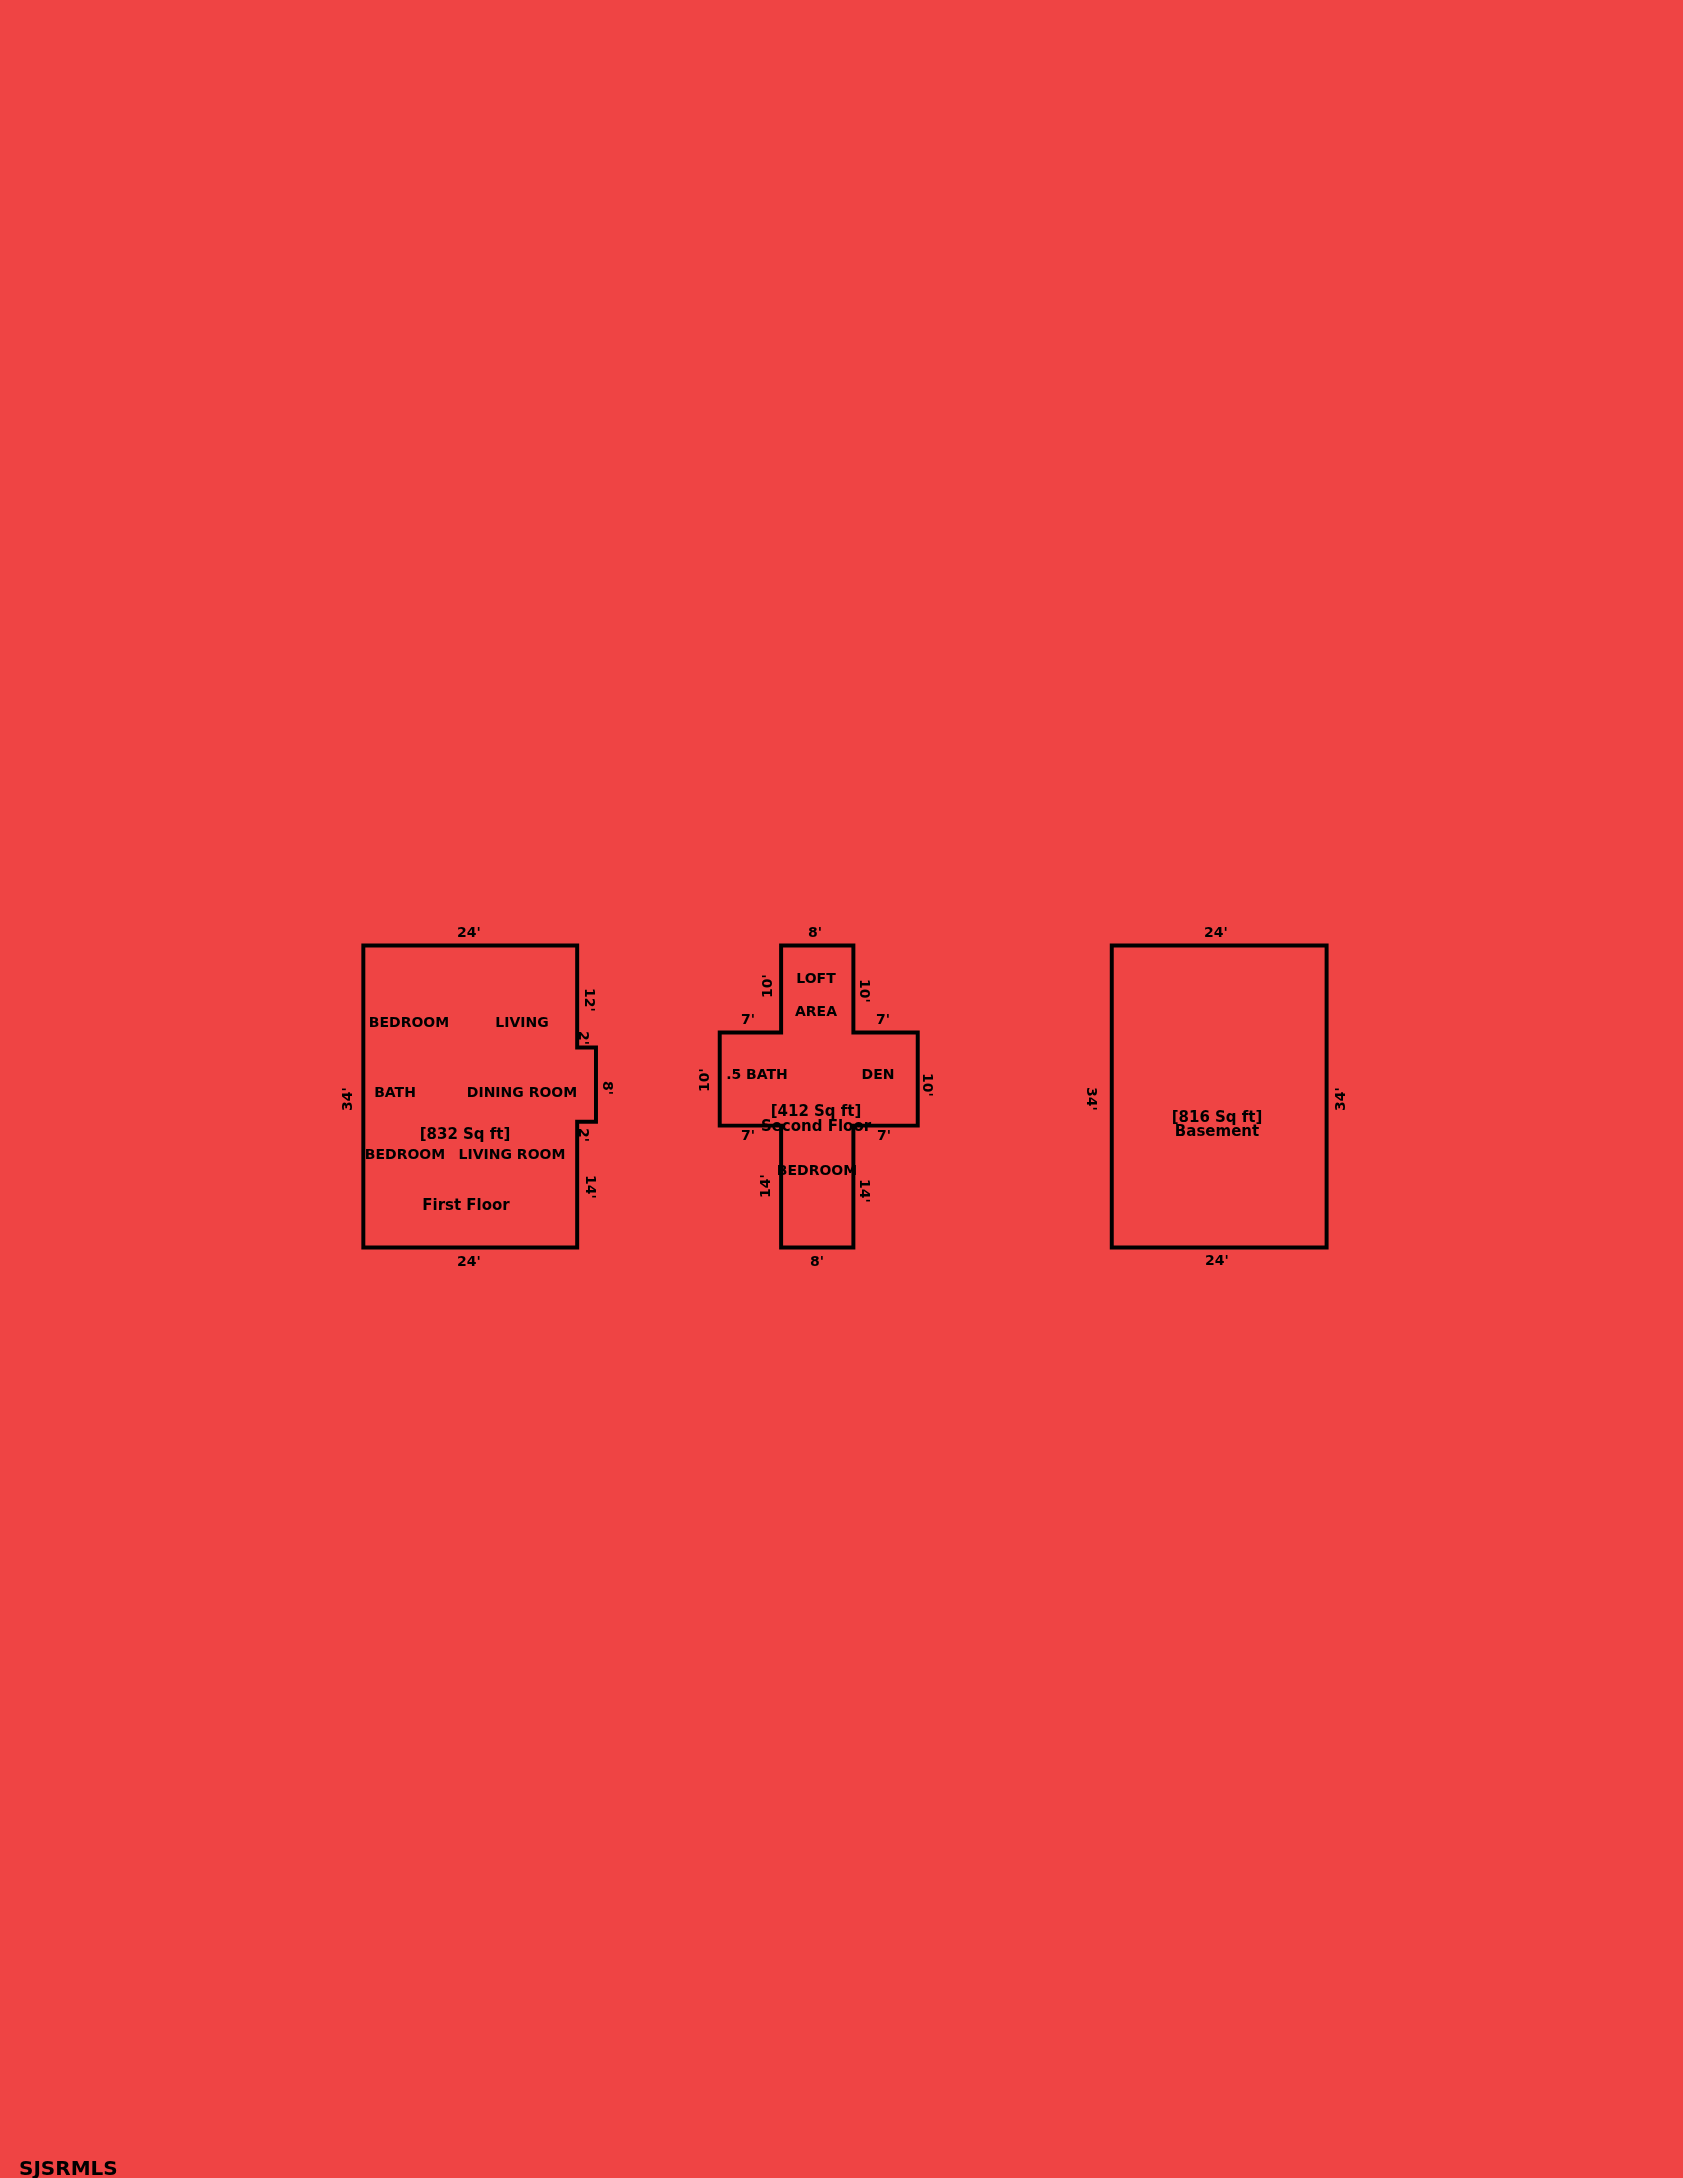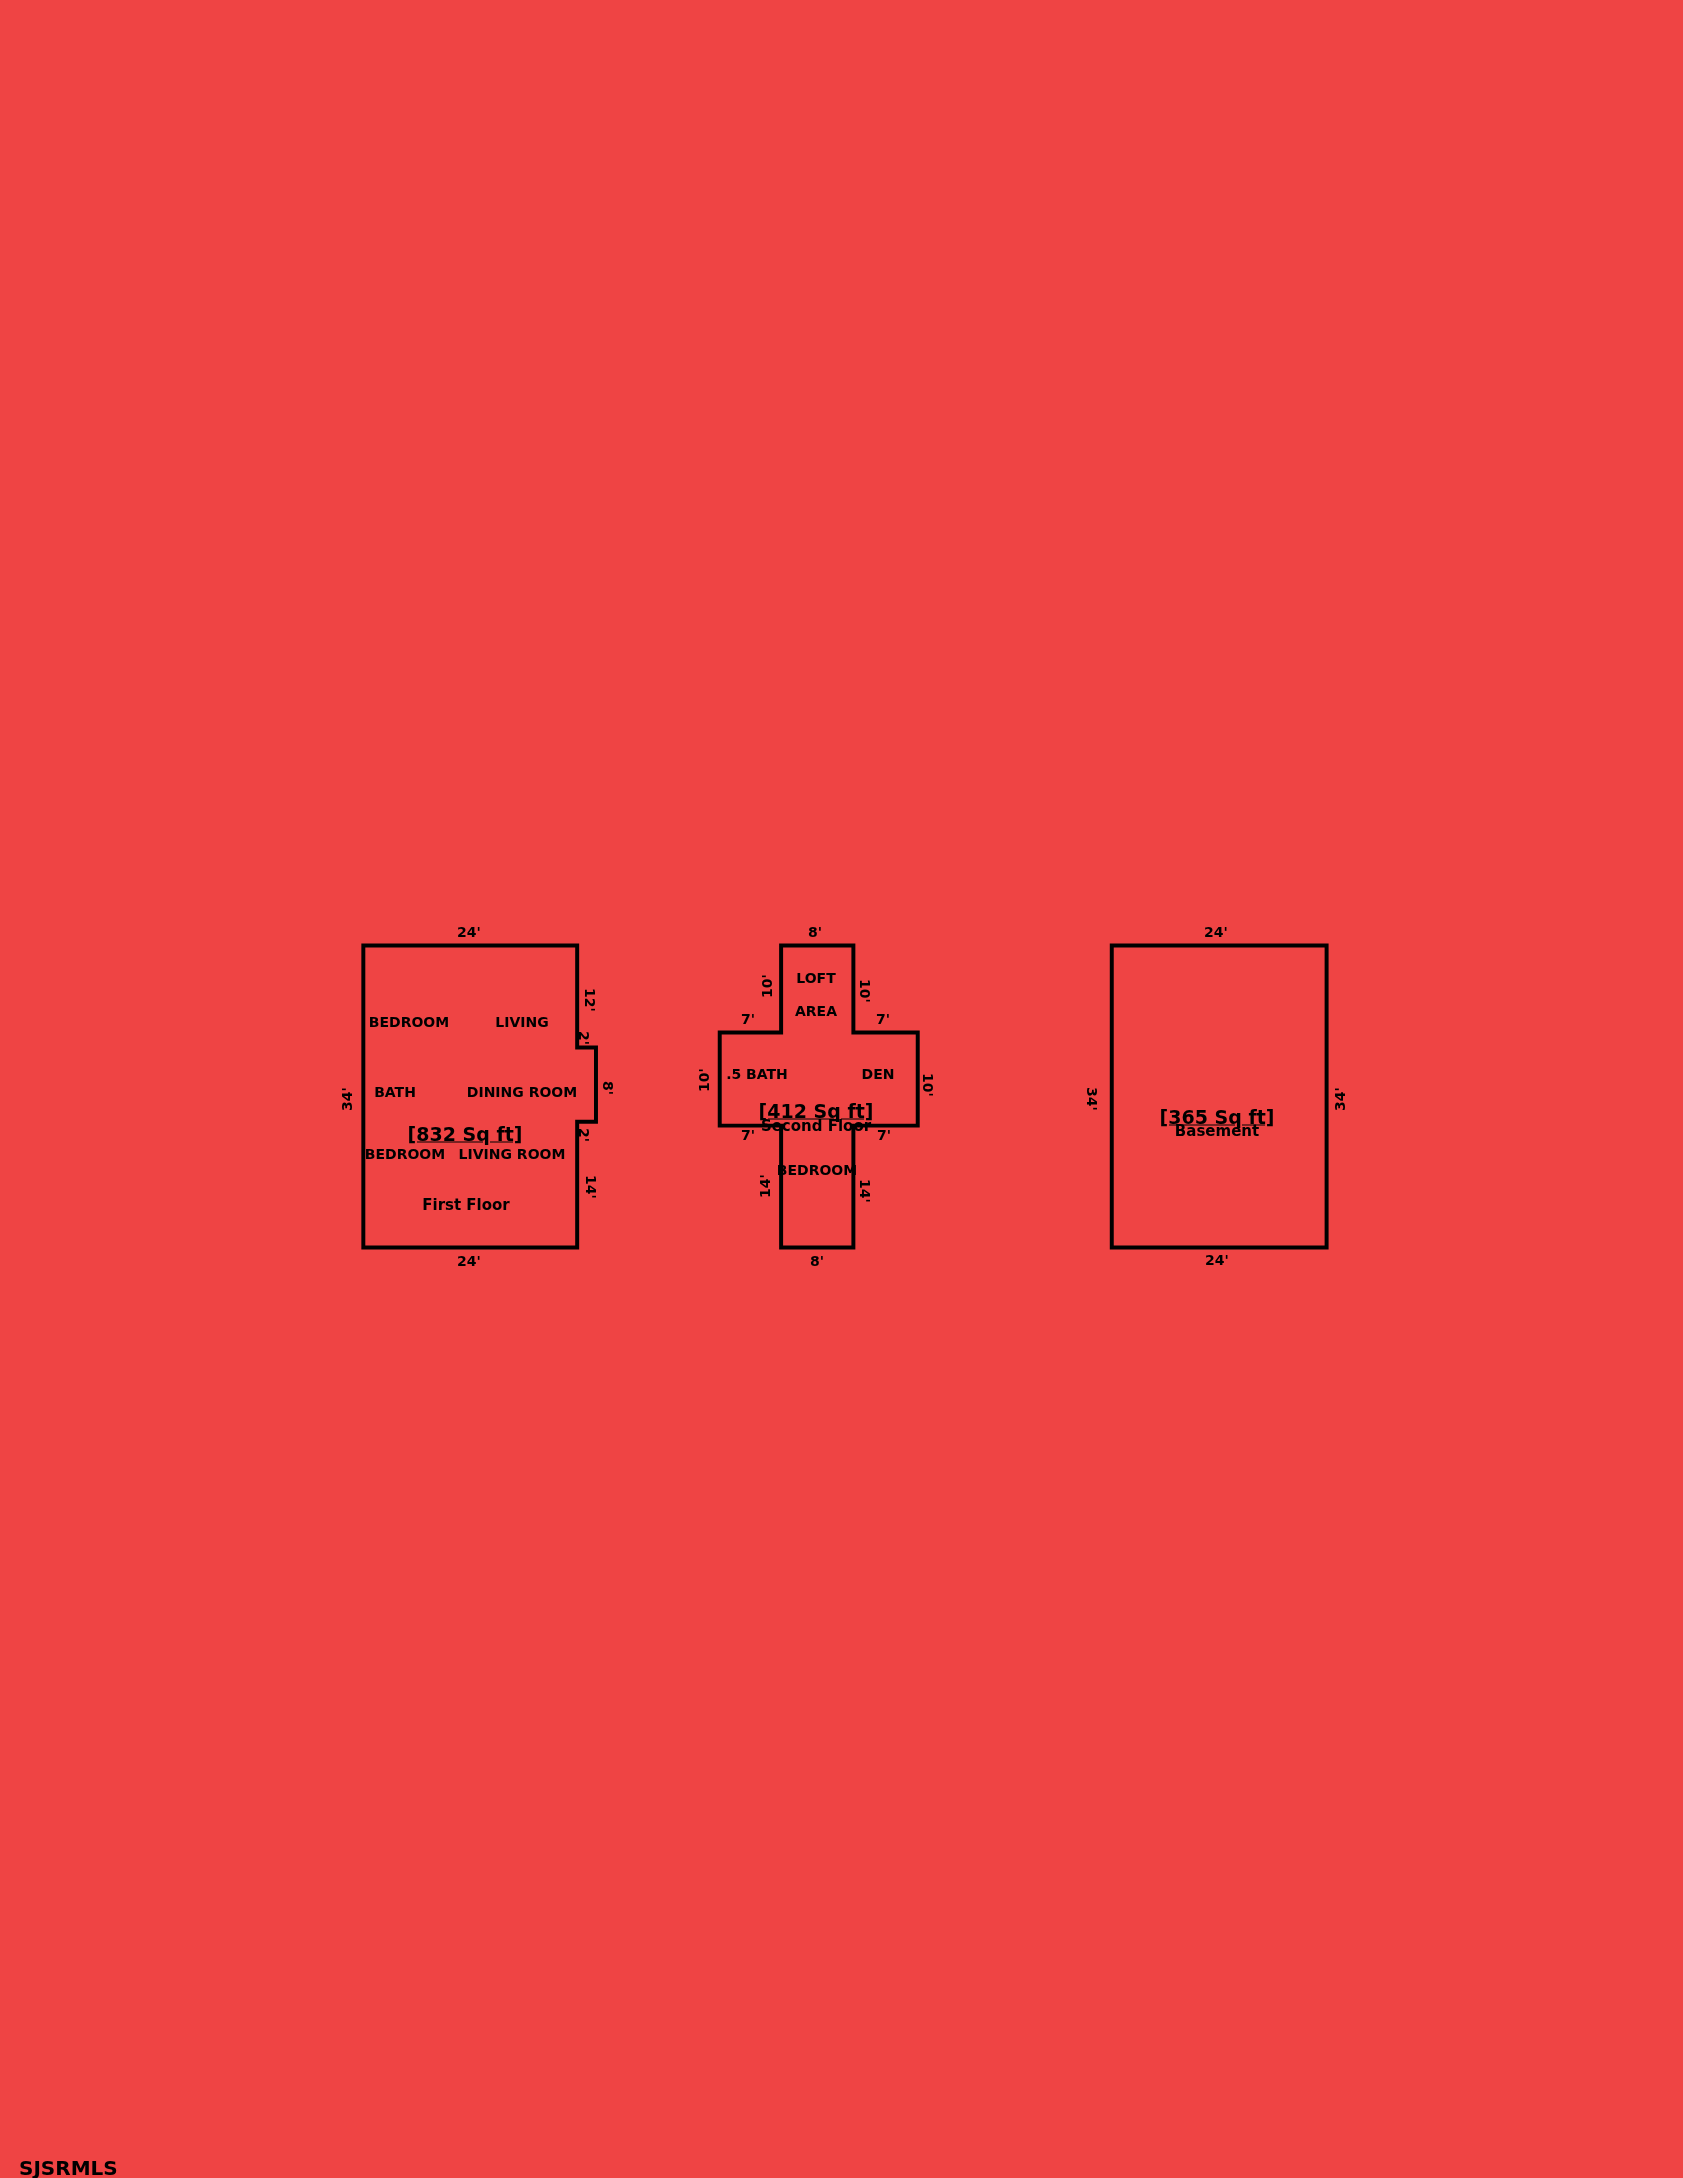--- a/index.html
+++ b/index.html
@@ -2,21 +2,21 @@
 <html><head>
 <meta charset="utf-8">
 <style>
   html,body{margin:0;padding:0;background:#fff;}
   .page{position:relative;width:1683px;height:2178px;background:#ef4444;overflow:hidden;
         font-family:"DejaVu Sans",sans-serif;color:#000;}
   svg.walls{position:absolute;left:0;top:0;}
   .lbl{position:absolute;transform:translate(-50%,-50%);
        font-weight:bold;font-size:14px;line-height:1;white-space:nowrap;color:#000;}
   .lbl.title{font-size:15px;margin-top:34px;}
-  .lbl.area{font-size:19px;text-decoration:underline;}
+  .lbl.area{font-size:15px;}
   .lbl.r90{transform:translate(-50%,-50%) rotate(90deg);}
   .lbl.rn90{transform:translate(-50%,-50%) rotate(-90deg);}
   .watermark{position:absolute;left:19px;top:2157px;font-weight:bold;font-size:20px;line-height:1.1;}
 </style>
 </head>
 <body>
 
 <div class="page">
 
   <svg class="walls" width="1683" height="2178" viewBox="0 0 1700 2200">
@@ -60,21 +60,21 @@
   <div class="lbl r90" style="left:928px;top:1085px">10'</div>
   <div class="lbl" style="left:748px;top:1135px">7'</div>
   <div class="lbl" style="left:884px;top:1135px">7'</div>
   <div class="lbl" style="left:817px;top:1170px">BEDROOM</div>
   <div class="lbl rn90" style="left:765px;top:1186px">14'</div>
   <div class="lbl r90" style="left:865px;top:1191px">14'</div>
   <div class="lbl" style="left:817px;top:1261px">8'</div>
 
   <div class="lbl" style="left:1216px;top:932px">24'</div>
   <div class="lbl title" style="left:1217px;top:1097px">Basement</div>
-  <div class="lbl area" style="left:1217px;top:1117px">[365 Sq ft]</div>
+  <div class="lbl area" style="left:1217px;top:1117px">[816 Sq ft]</div>
   <div class="lbl r90" style="left:1092px;top:1099px">34'</div>
   <div class="lbl rn90" style="left:1340px;top:1099px">34'</div>
   <div class="lbl" style="left:1217px;top:1260px">24'</div>
 
   <div class="watermark">SJSRMLS</div>
 
 </div>
 
 
 </body></html>

